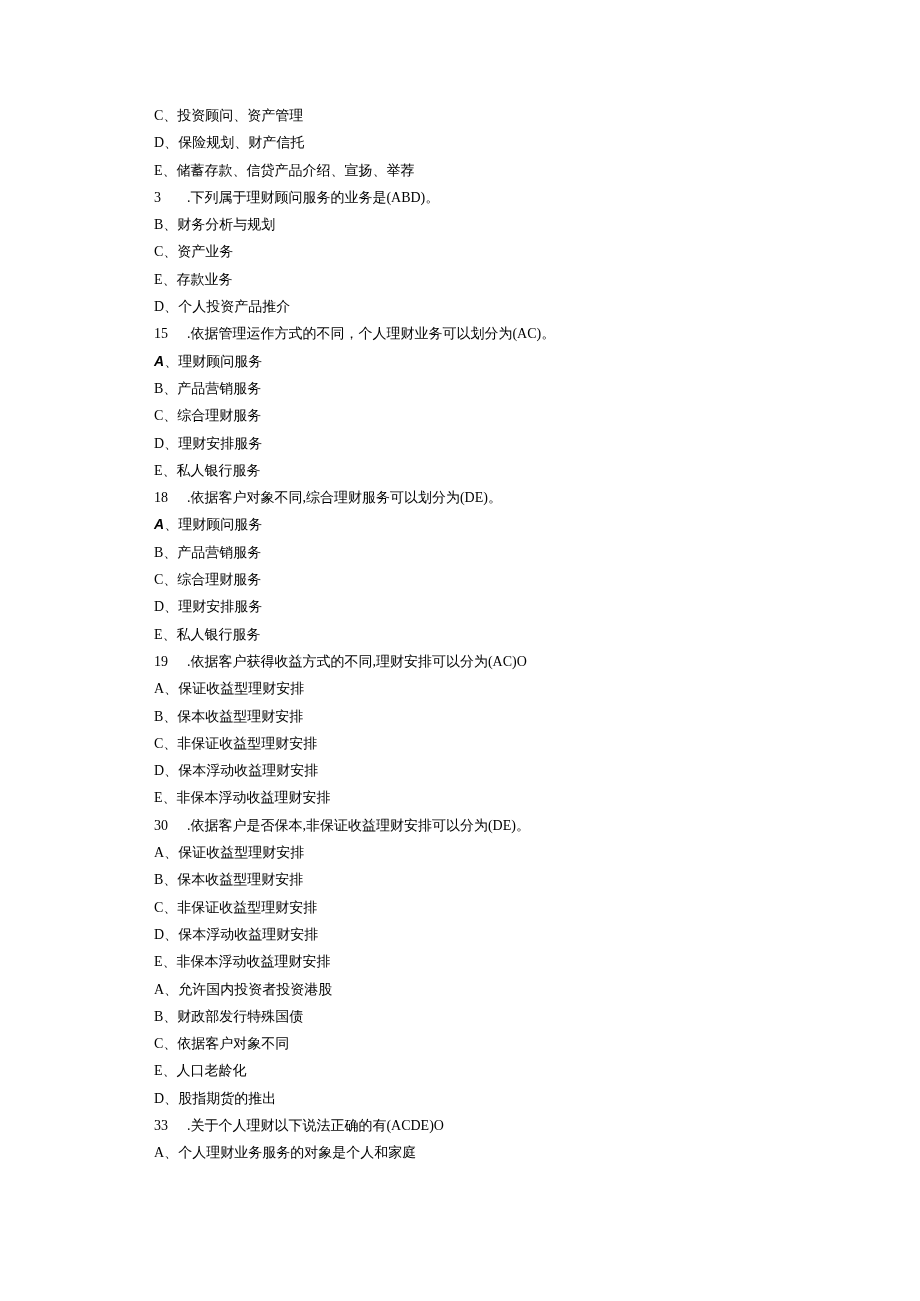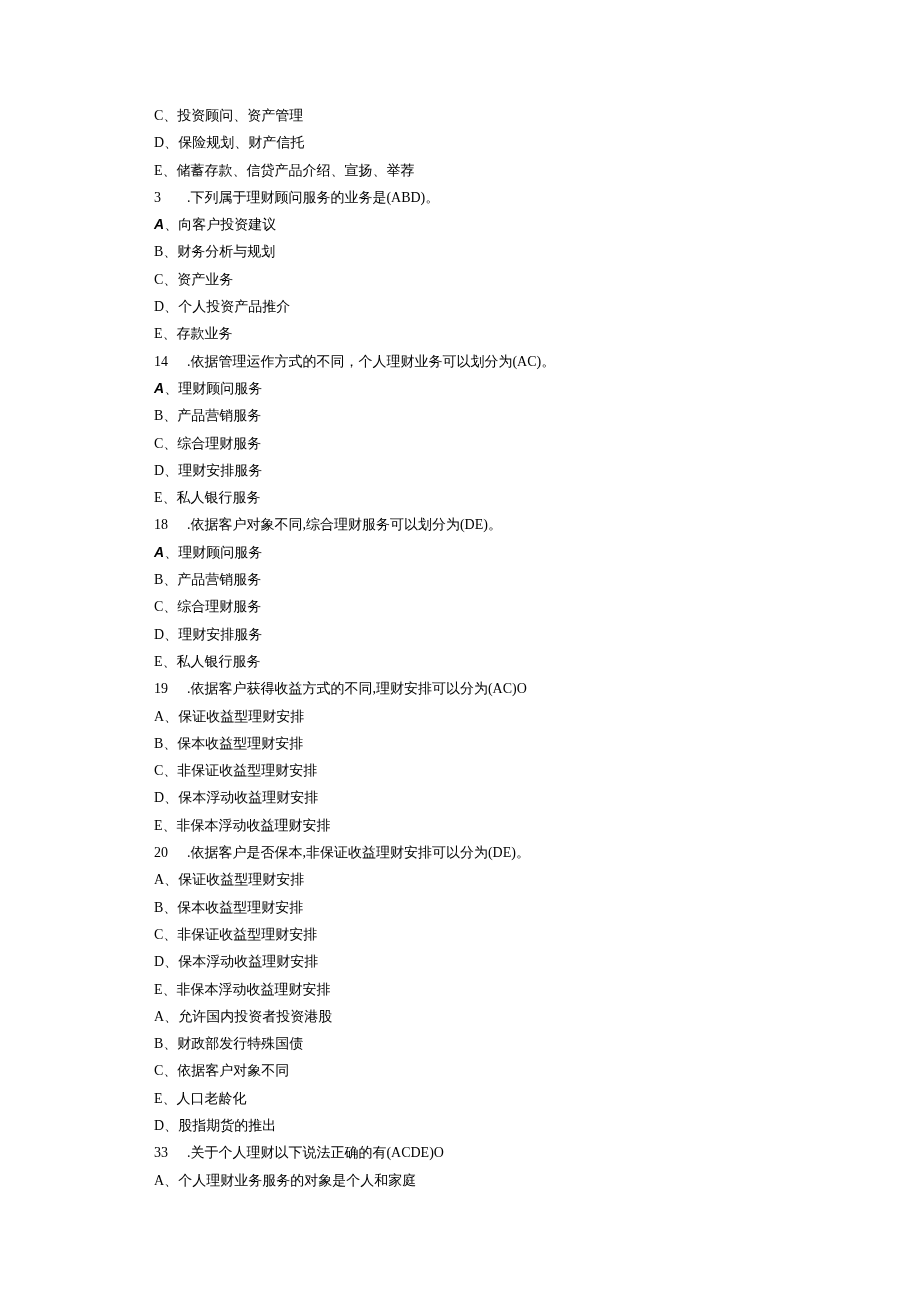--- a/index.html
+++ b/index.html
@@ -30,44 +30,43 @@
   }
 </style>
 </head>
 <body>
 
 <div class="page" id="page">
     <div class="line"><span>C、</span><span>投资顾问、资产管理</span></div>
     <div class="line"><span>D、</span><span>保险规划、财产信托</span></div>
     <div class="line"><span>E、</span><span>储蓄存款、信贷产品介绍、宣扬、举荐</span></div>
     <div class="line"><span class="qnum">3</span><span> .</span><span>下列属于理财顾问服务的业务是(ABD)。</span></div>
-    <div class="line"><span class="sans-a">A</span><span>、向客户投资建议</span></div>
     <div class="line"><span>B、</span><span>财务分析与规划</span></div>
     <div class="line"><span>C、</span><span>资产业务</span></div>
+    <div class="line"><span>E、</span><span>存款业务</span></div>
     <div class="line"><span>D、</span><span>个人投资产品推介</span></div>
-    <div class="line"><span>E、</span><span>存款业务</span></div>
-    <div class="line"><span class="qnum">14</span><span> .</span><span>依据管理运作方式的不同，个人理财业务可以划分为(AC)。</span></div>
+    <div class="line"><span class="qnum">15</span><span> .</span><span>依据管理运作方式的不同，个人理财业务可以划分为(AC)。</span></div>
     <div class="line"><span class="sans-a">A</span><span>、理财顾问服务</span></div>
     <div class="line"><span>B、</span><span>产品营销服务</span></div>
     <div class="line"><span>C、</span><span>综合理财服务</span></div>
     <div class="line"><span>D、</span><span>理财安排服务</span></div>
     <div class="line"><span>E、</span><span>私人银行服务</span></div>
     <div class="line"><span class="qnum">18</span><span> .</span><span>依据客户对象不同,综合理财服务可以划分为(DE)。</span></div>
     <div class="line"><span class="sans-a">A</span><span>、理财顾问服务</span></div>
     <div class="line"><span>B、</span><span>产品营销服务</span></div>
     <div class="line"><span>C、</span><span>综合理财服务</span></div>
     <div class="line"><span>D、</span><span>理财安排服务</span></div>
     <div class="line"><span>E、</span><span>私人银行服务</span></div>
     <div class="line"><span class="qnum">19</span><span> .</span><span>依据客户获得收益方式的不同,理财安排可以分为(AC)O</span></div>
     <div class="line"><span>A、</span><span>保证收益型理财安排</span></div>
     <div class="line"><span>B、</span><span>保本收益型理财安排</span></div>
     <div class="line"><span>C、</span><span>非保证收益型理财安排</span></div>
     <div class="line"><span>D、</span><span>保本浮动收益理财安排</span></div>
     <div class="line"><span>E、</span><span>非保本浮动收益理财安排</span></div>
-    <div class="line"><span class="qnum">20</span><span> .</span><span>依据客户是否保本,非保证收益理财安排可以分为(DE)。</span></div>
+    <div class="line"><span class="qnum">30</span><span> .</span><span>依据客户是否保本,非保证收益理财安排可以分为(DE)。</span></div>
     <div class="line"><span>A、</span><span>保证收益型理财安排</span></div>
     <div class="line"><span>B、</span><span>保本收益型理财安排</span></div>
     <div class="line"><span>C、</span><span>非保证收益型理财安排</span></div>
     <div class="line"><span>D、</span><span>保本浮动收益理财安排</span></div>
     <div class="line"><span>E、</span><span>非保本浮动收益理财安排</span></div>
     <div class="line"><span>A、</span><span>允许国内投资者投资港股</span></div>
     <div class="line"><span>B、</span><span>财政部发行特殊国债</span></div>
     <div class="line"><span>C、</span><span>依据客户对象不同</span></div>
     <div class="line"><span>E、</span><span>人口老龄化</span></div>
     <div class="line"><span>D、</span><span>股指期货的推出</span></div>

